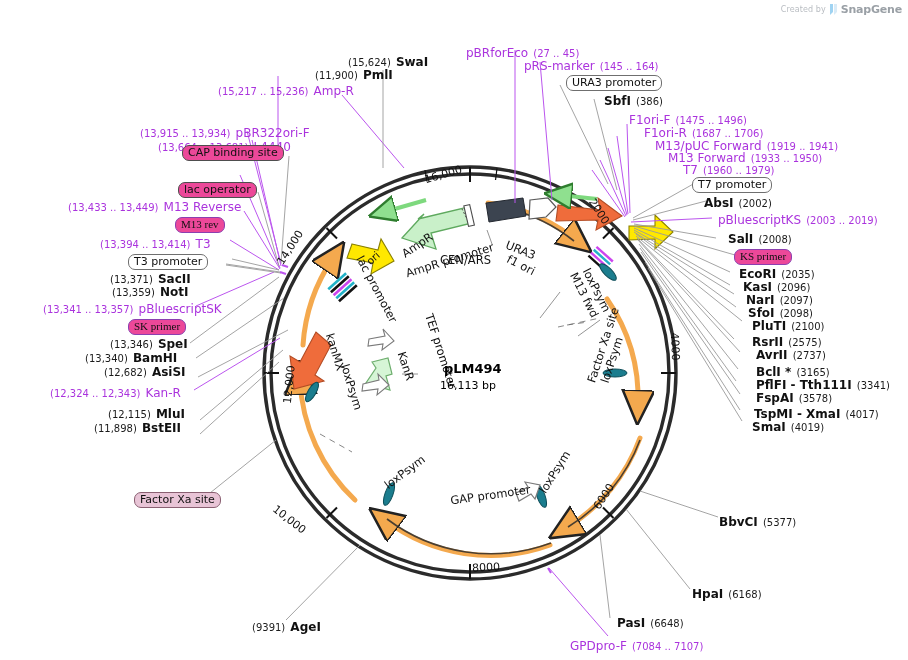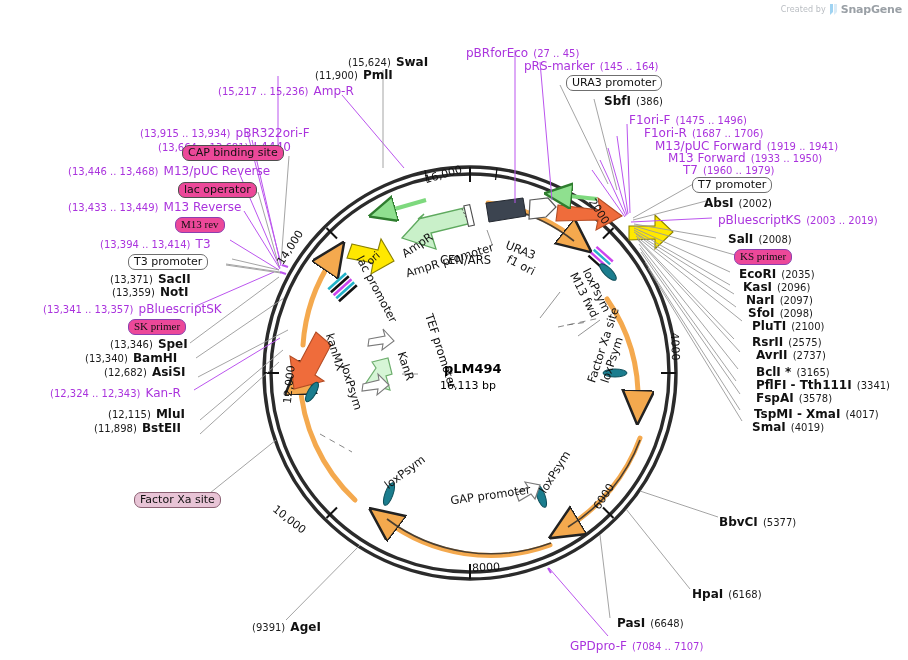--- a/index.html
+++ b/index.html
@@ -300,24 +300,20 @@
     <span class="primpos">(13,915 .. 13,934)</span>
     <span class="prim">pBR322ori-F</span>
   </div>
   <div class="lbl" style="left:158px;top:138px;">
     <span class="primpos">(13,664 .. 13,681)</span>
     <span class="prim">L4440</span>
   </div>
   <div class="lbl" style="left:182px;top:143px;">
     <span class="feat blue">CAP binding site</span>
   </div>
-  <div class="lbl" style="left:68px;top:162px;">
-    <span class="primpos">(13,446 .. 13,468)</span>
-    <span class="prim">M13/pUC Reverse</span>
-  </div>
   <div class="lbl" style="left:178px;top:180px;">
     <span class="feat blue">lac operator</span>
   </div>
   <div class="lbl" style="left:68px;top:198px;">
     <span class="primpos">(13,433 .. 13,449)</span>
     <span class="prim">M13 Reverse</span>
   </div>
   <div class="lbl" style="left:175px;top:215px;">
     <span class="feat purple">M13 rev</span>
   </div>

